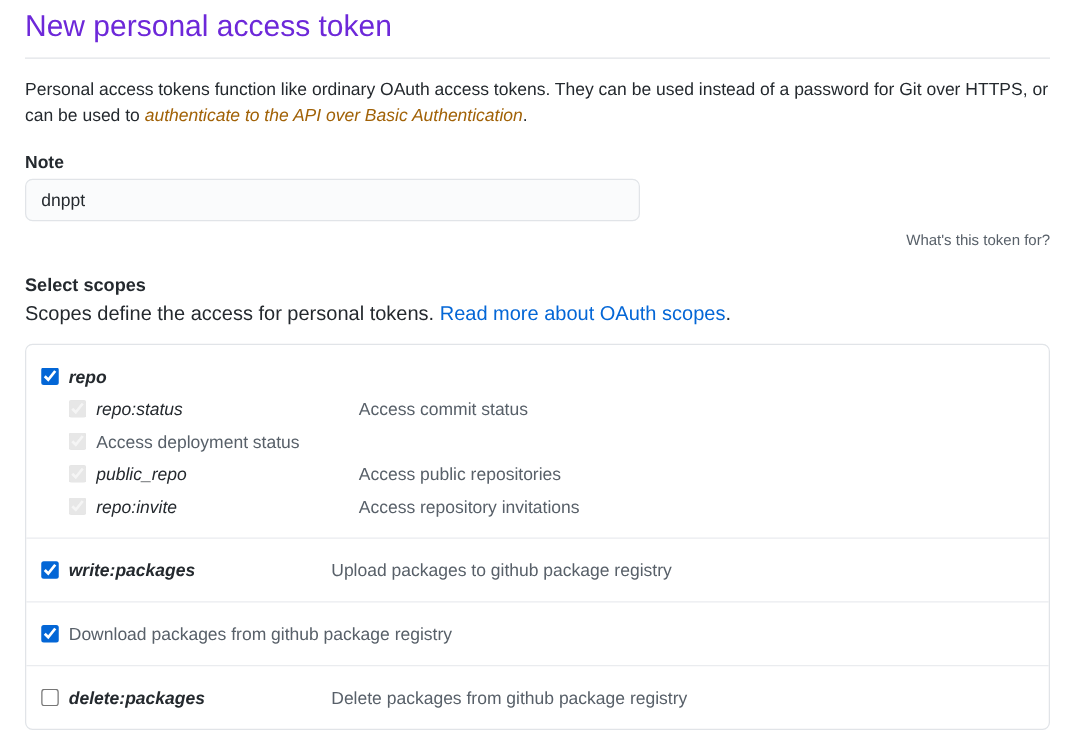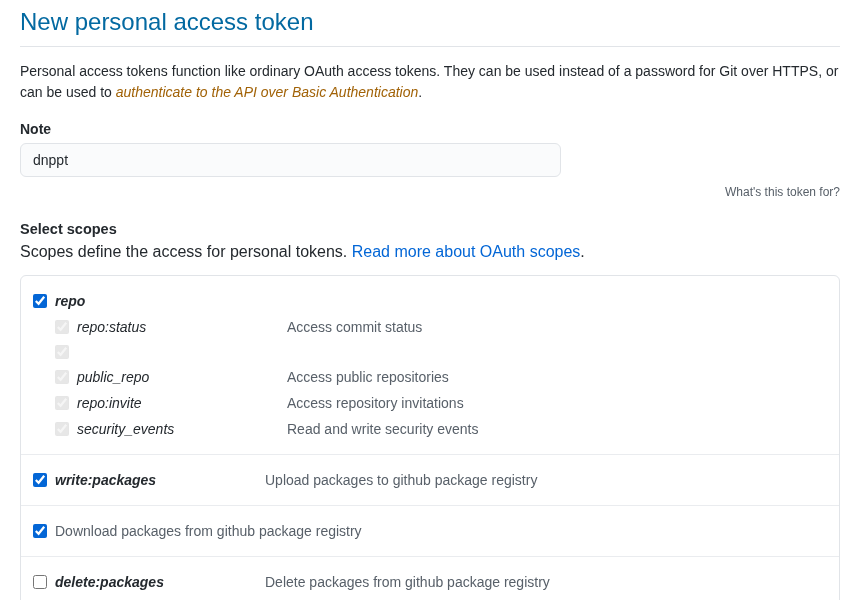--- a/index.html
+++ b/index.html
@@ -12,41 +12,41 @@
       height: 600px;
       overflow: hidden;
       background: #fff;
     }
     h1.page-title {
       font-size: 24px;
       font-weight: 400;
       margin: 8px 0 12px 0;
       padding-bottom: 10px;
       border-bottom: 1px solid #e1e4e8;
-      color: #0369a1;
+      color: #6d28d9;
     }
     .intro {
       font-size: 14px;
       line-height: 1.5;
       color: #24292e;
       margin: 14px 0 18px 0;
     }
     .intro a {
       color: #a16207;
       text-decoration: none;
       font-style: italic;
     }
     .field-label {
       font-size: 14px;
       font-weight: 600;
       display: block;
       margin-bottom: 6px;
     }
     .note-input {
-      width: 541px;
+      width: 492px;
       padding: 6px 12px;
       font-size: 14px;
       line-height: 20px;
       border: 1px solid #e1e4e8;
       border-radius: 6px;
       background: #fafbfc;
       color: #24292e;
     }
     .help-text {
       font-size: 12px;
@@ -133,35 +133,31 @@
       <input type="checkbox" class="chk" checked="" style="">
       <label class="name">repo</label>
     </div>
     <div class="scope-row child">
       <input type="checkbox" class="chk" checked="" disabled="" style="">
       <label class="name">repo:status</label>
       <span class="desc">Access commit status</span>
     </div>
     <div class="scope-row child">
       <input type="checkbox" class="chk" checked="" disabled="" style="">
+      <span class="desc">Access deployment status</span>
     </div>
     <div class="scope-row child">
       <input type="checkbox" class="chk" checked="" disabled="" style="">
       <label class="name">public_repo</label>
       <span class="desc">Access public repositories</span>
     </div>
     <div class="scope-row child">
       <input type="checkbox" class="chk" checked="" disabled="" style="">
       <label class="name">repo:invite</label>
       <span class="desc">Access repository invitations</span>
-    </div>
-    <div class="scope-row child">
-      <input type="checkbox" class="chk" checked="" disabled="" style="">
-      <label class="name">security_events</label>
-      <span class="desc">Read and write security events</span>
     </div>
   </div>
 
   <div class="scope-group">
     <div class="scope-row parent">
       <input type="checkbox" class="chk" checked="" style="">
       <label class="name">write:packages</label>
       <span class="desc">Upload packages to github package registry</span>
     </div>
   </div>

